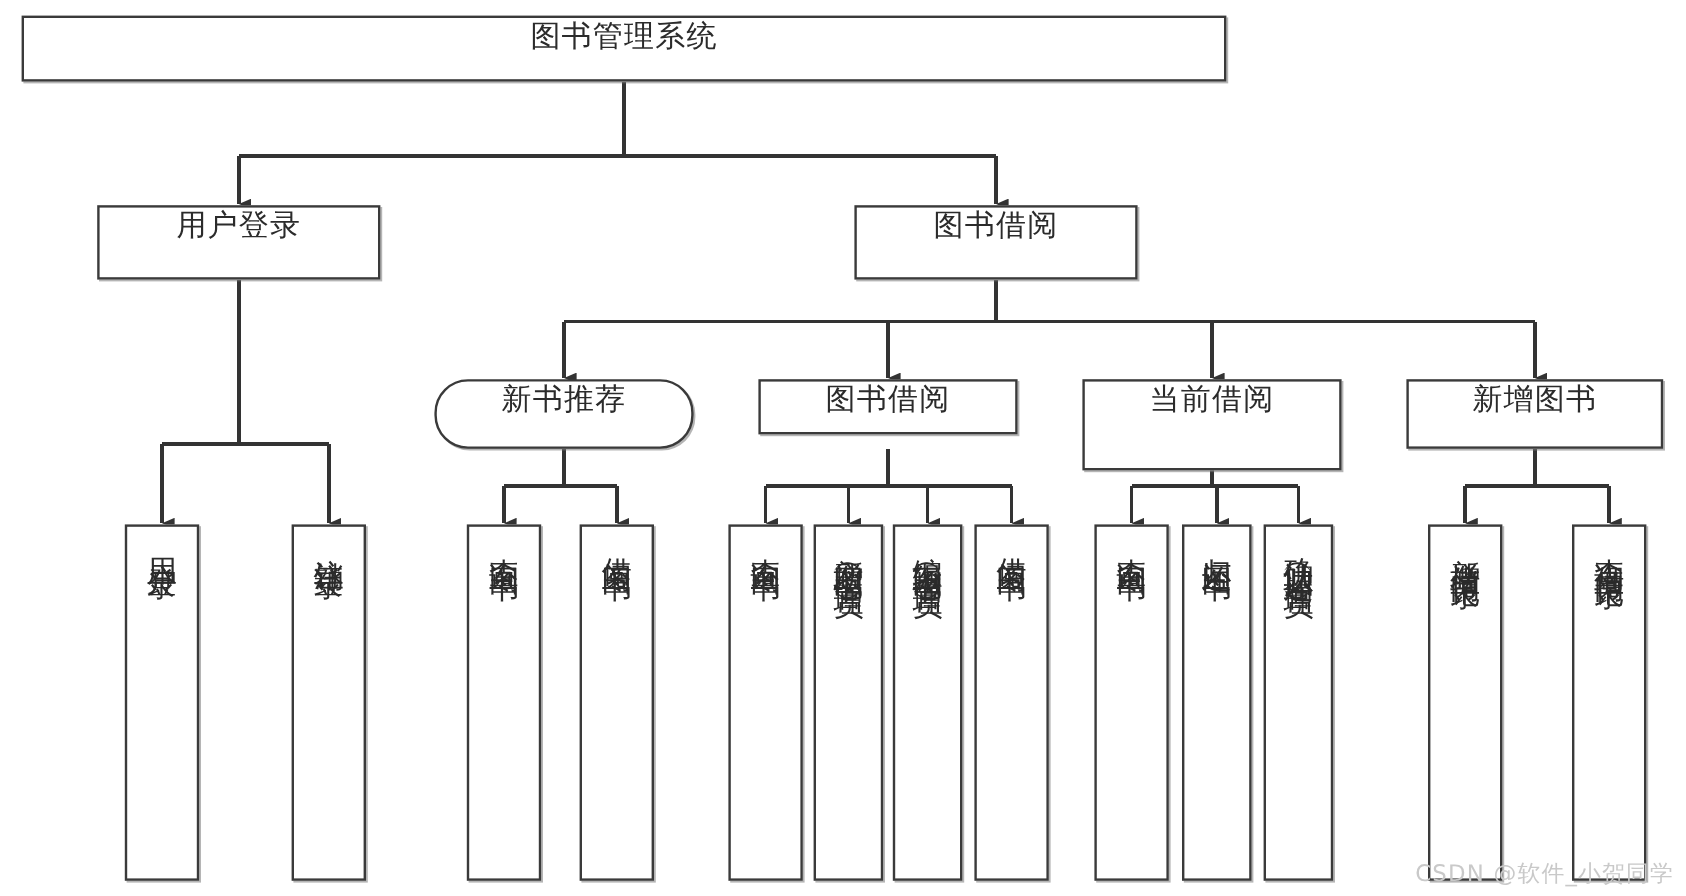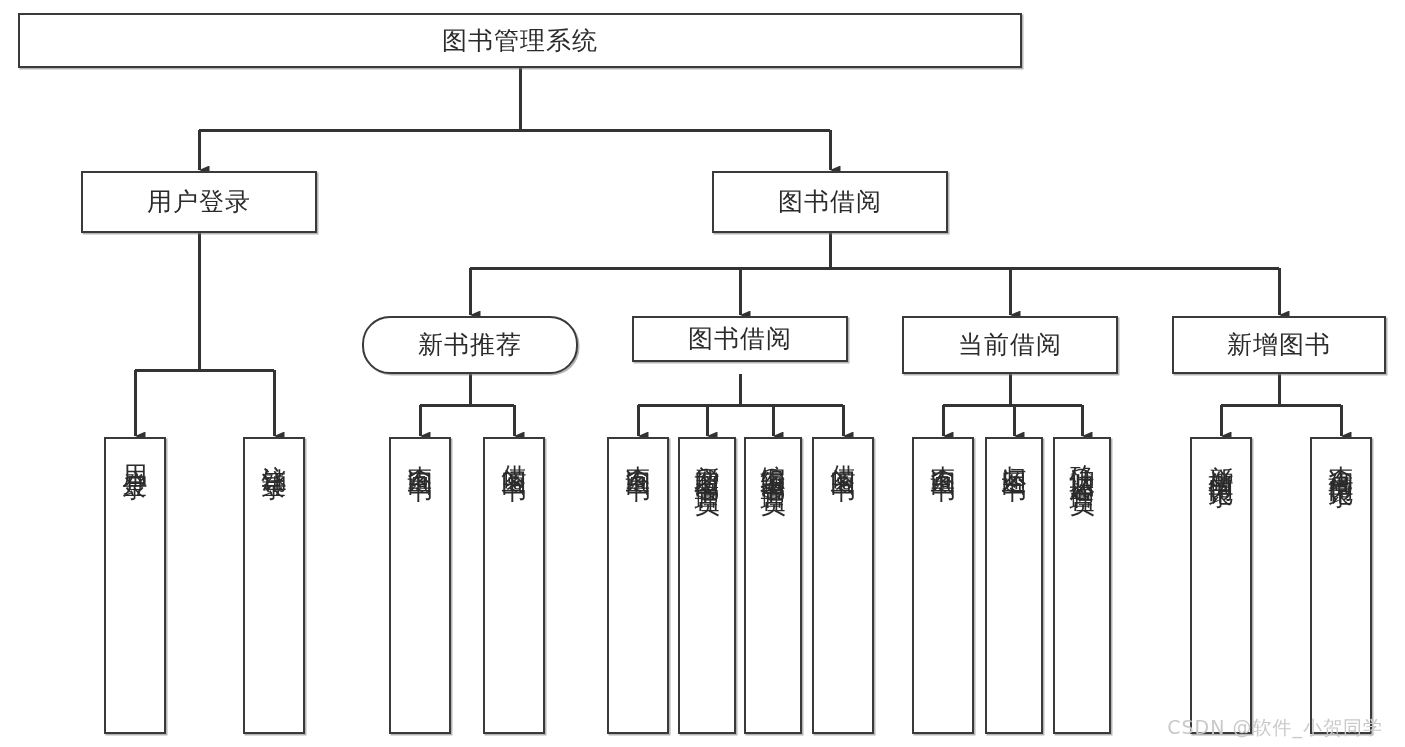--- a/index.html
+++ b/index.html
@@ -24,21 +24,21 @@
     top: 0;
     width: 1405px;
     height: 747px;
   }
   .node {
     position: absolute;
     box-sizing: border-box;
     background: #ffffff;
     border: 2px solid #3a3a3a;
     display: flex;
-    align-items: center;
+    align-items: flex-start;
     justify-content: center;
     color: #2b2b2b;
     box-shadow: 1.5px 1.5px 0 0 rgba(120,120,120,0.55);
   }
   .node-label {
     display: block;
     text-align: center;
     line-height: 1.18;
     white-space: nowrap;
     color: #2b2b2b;
@@ -54,21 +54,21 @@
   .node.vertical .node-label {
     writing-mode: vertical-rl;
     text-orientation: upright;
     font-size: 25px;
     letter-spacing: 4px;
     line-height: 1;
     margin: 0 auto;
   }
   .watermark {
     position: absolute;
-    right: 22px;
+    right: 10px;
     bottom: 6px;
     font-size: 19px;
     color: #c9c9c9;
     letter-spacing: 1px;
     white-space: nowrap;
     pointer-events: none;
     font-family: "DejaVu Sans", "Liberation Sans", sans-serif;
   }
 </style>
 </head>
@@ -128,21 +128,21 @@
       </div>
       <div class="node horizontal" style="left: 712px; top: 171px; width: 236px; height: 62px;">
         <span class="node-label">图书借阅</span>
       </div>
       <div class="node horizontal" style="left: 362px; top: 316px; width: 216px; height: 58px; border-radius: 28px;">
         <span class="node-label">新书推荐</span>
       </div>
       <div class="node horizontal" style="left: 632px; top: 316px; width: 216px; height: 46px;">
         <span class="node-label">图书借阅</span>
       </div>
-      <div class="node horizontal" style="left: 902px; top: 316px; width: 216px; height: 58px;">
+      <div class="node horizontal" style="left: 902px; top: 316px; width: 216px; height: 76px;">
         <span class="node-label">当前借阅</span>
       </div>
       <div class="node horizontal" style="left: 1172px; top: 316px; width: 214px; height: 58px;">
         <span class="node-label">新增图书</span>
       </div>
       <div class="node vertical" style="left: 104px; top: 437px; width: 62px; height: 297px;">
         <span class="node-label">用户登录</span>
       </div>
       <div class="node vertical" style="left: 243px; top: 437px; width: 62px; height: 297px;">
         <span class="node-label">注销登录</span>

